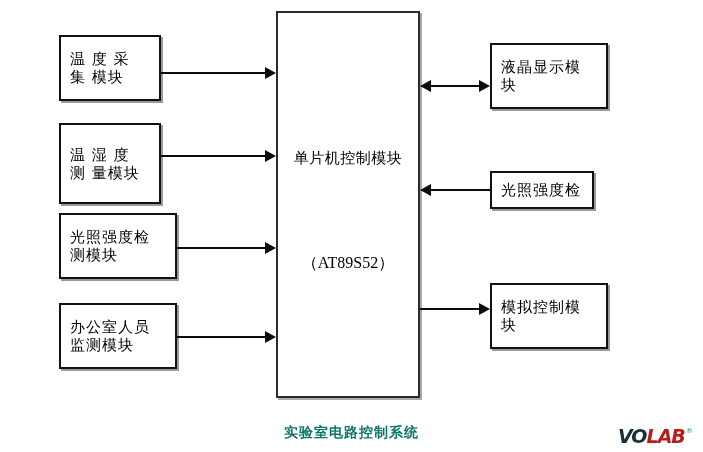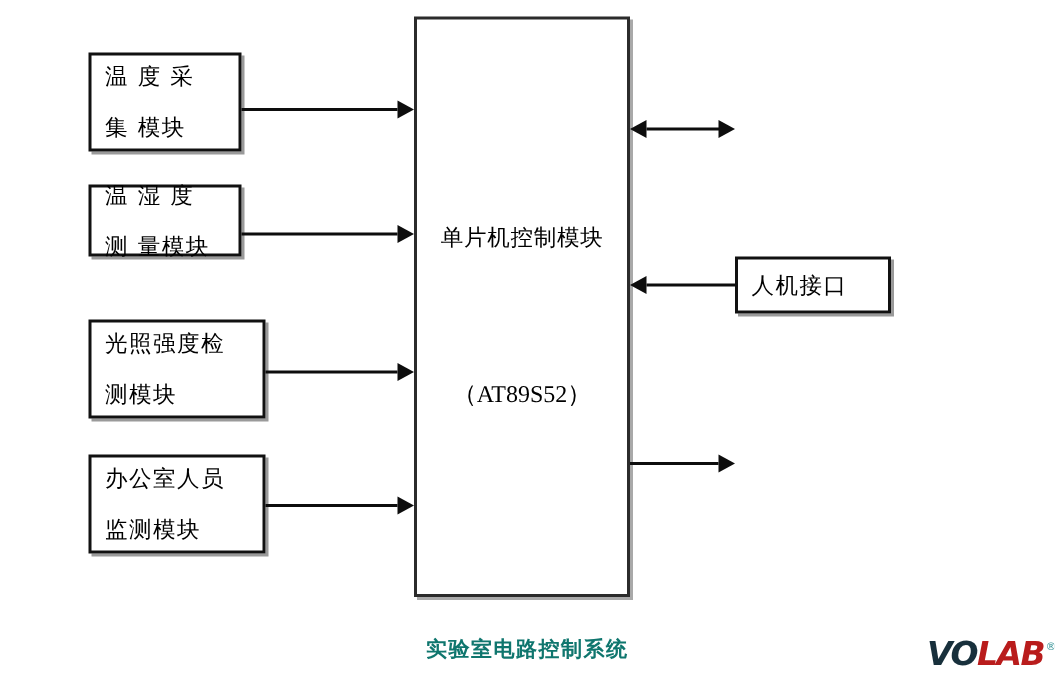--- a/index.html
+++ b/index.html
@@ -26,21 +26,21 @@
     border: 2px solid #111111;
     box-shadow: 2px 2px 0 #9a9a9a;
     display: flex;
     align-items: center;
     justify-content: flex-start;
     padding: 0 9px;
   }
   .block .label {
     font-family: "DejaVu Sans", "Liberation Sans", sans-serif;
     font-size: 15px;
-    line-height: 34px;
+    line-height: 18px;
     color: #000000;
     letter-spacing: 1px;
     white-space: normal;
     text-align: left;
   }
 
   
   .block.central {
     border: 2px solid #2b2b2b;
     box-shadow: 2px 2px 0 #a9a9a9;
@@ -107,21 +107,21 @@
     top: 427px;
     width: 78px;
     height: 22px;
     display: flex;
     align-items: flex-start;
   }
   #logo .lg {
     font-family: "DejaVu Sans", "Liberation Sans", sans-serif;
     font-weight: bold;
     font-style: italic;
-    font-size: 22px;
+    font-size: 19px;
     letter-spacing: -1px;
     line-height: 19px;
   }
   #logo .lg-vo { color: #18303c; }
   #logo .lg-lab { color: #b91c1c; }
   #logo .lg-r {
     font-size: 7px;
     color: #2f8f93;
     line-height: 9px;
     margin-left: 1px;
@@ -131,42 +131,48 @@
 </style>
 </head>
 <body>
 
 <div id="canvas">
 
   <div class="block" style="left:59px; top:35px; width:102px; height:66px;">
     <span class="label">温 度 采 集 模块</span>
   </div>
 
-  <div class="block" style="left:59px; top:123px; width:102px; height:48px;">
+  <div class="block" style="left:59px; top:123px; width:102px; height:81px;">
     <span class="label">温 湿 度 测 量模块</span>
   </div>
 
   <div class="block" style="left:59px; top:303px; width:118px; height:66px;">
     <span class="label">办公室人员 监测模块</span>
   </div>
 
   <div class="block" style="left:59px; top:213px; width:118px; height:66px;">
     <span class="label">光照强度检 测模块</span>
   </div>
 
   <div class="block central" style="left:276px; top:11px; width:144px; height:387px;">
     <div class="mcu-title">单片机控制模块</div>
     <div class="mcu-chip">（AT89S52）</div>
   </div>
 
+  <div class="block" style="left:490px; top:43px; width:118px; height:66px;">
+    <span class="label">液晶显示模 块</span>
+  </div>
 
   <div class="block" style="left:490px; top:171px; width:104px; height:38px;">
-    <span class="label">人机接口</span>
-  </div>
-
+    <span class="label">光照强度检</span>
+  </div>
+
+  <div class="block" style="left:490px; top:283px; width:118px; height:66px;">
+    <span class="label">模拟控制模 块</span>
+  </div>
 
   <div class="conn">
     <div class="hline" style="left:161px; top:72px; width:104px;"></div>
     <div class="arrow-right" style="left:265px; top:67px;"></div>
   </div>
 
   <div class="conn">
     <div class="hline" style="left:161px; top:155px; width:104px;"></div>
     <div class="arrow-right" style="left:265px; top:150px;"></div>
   </div>

